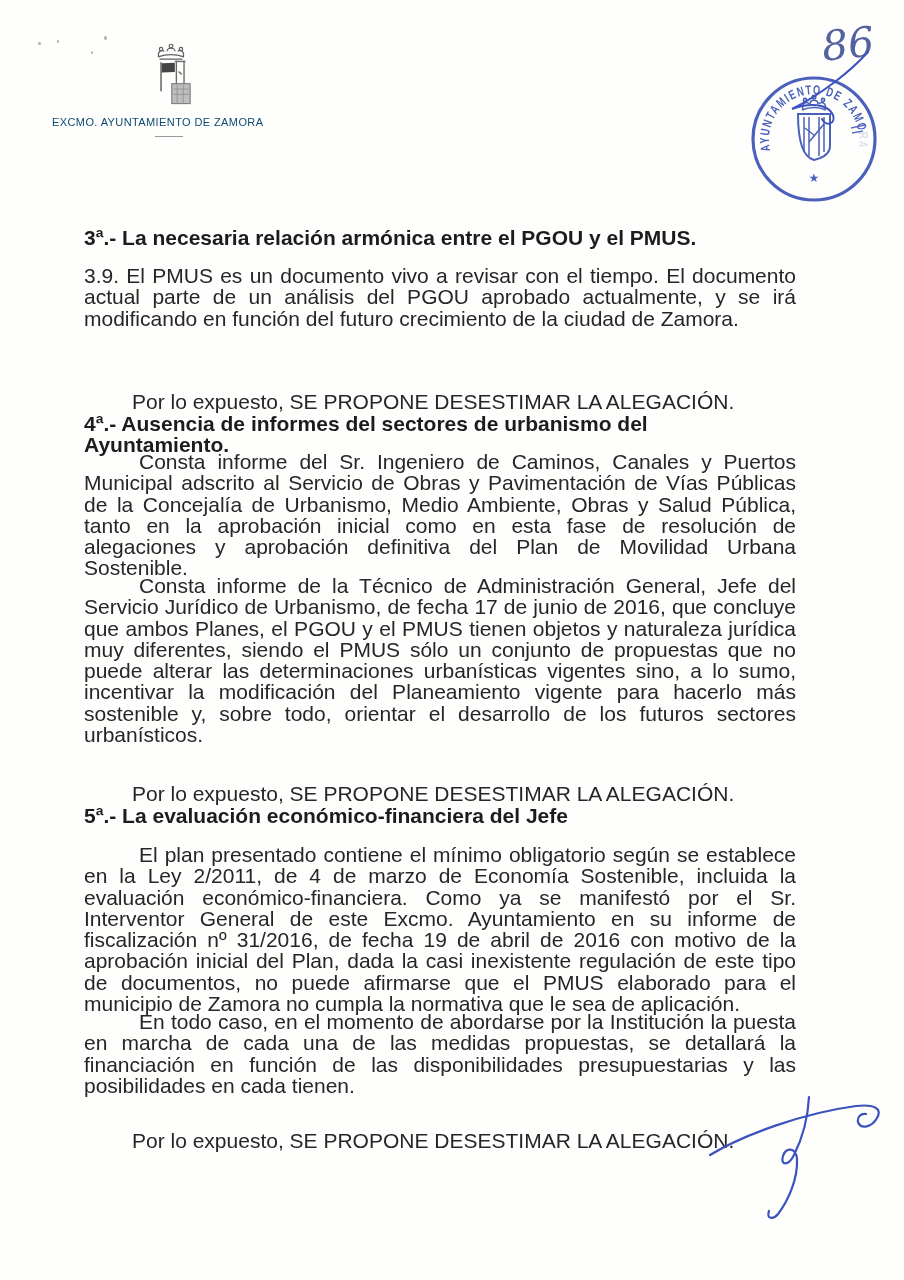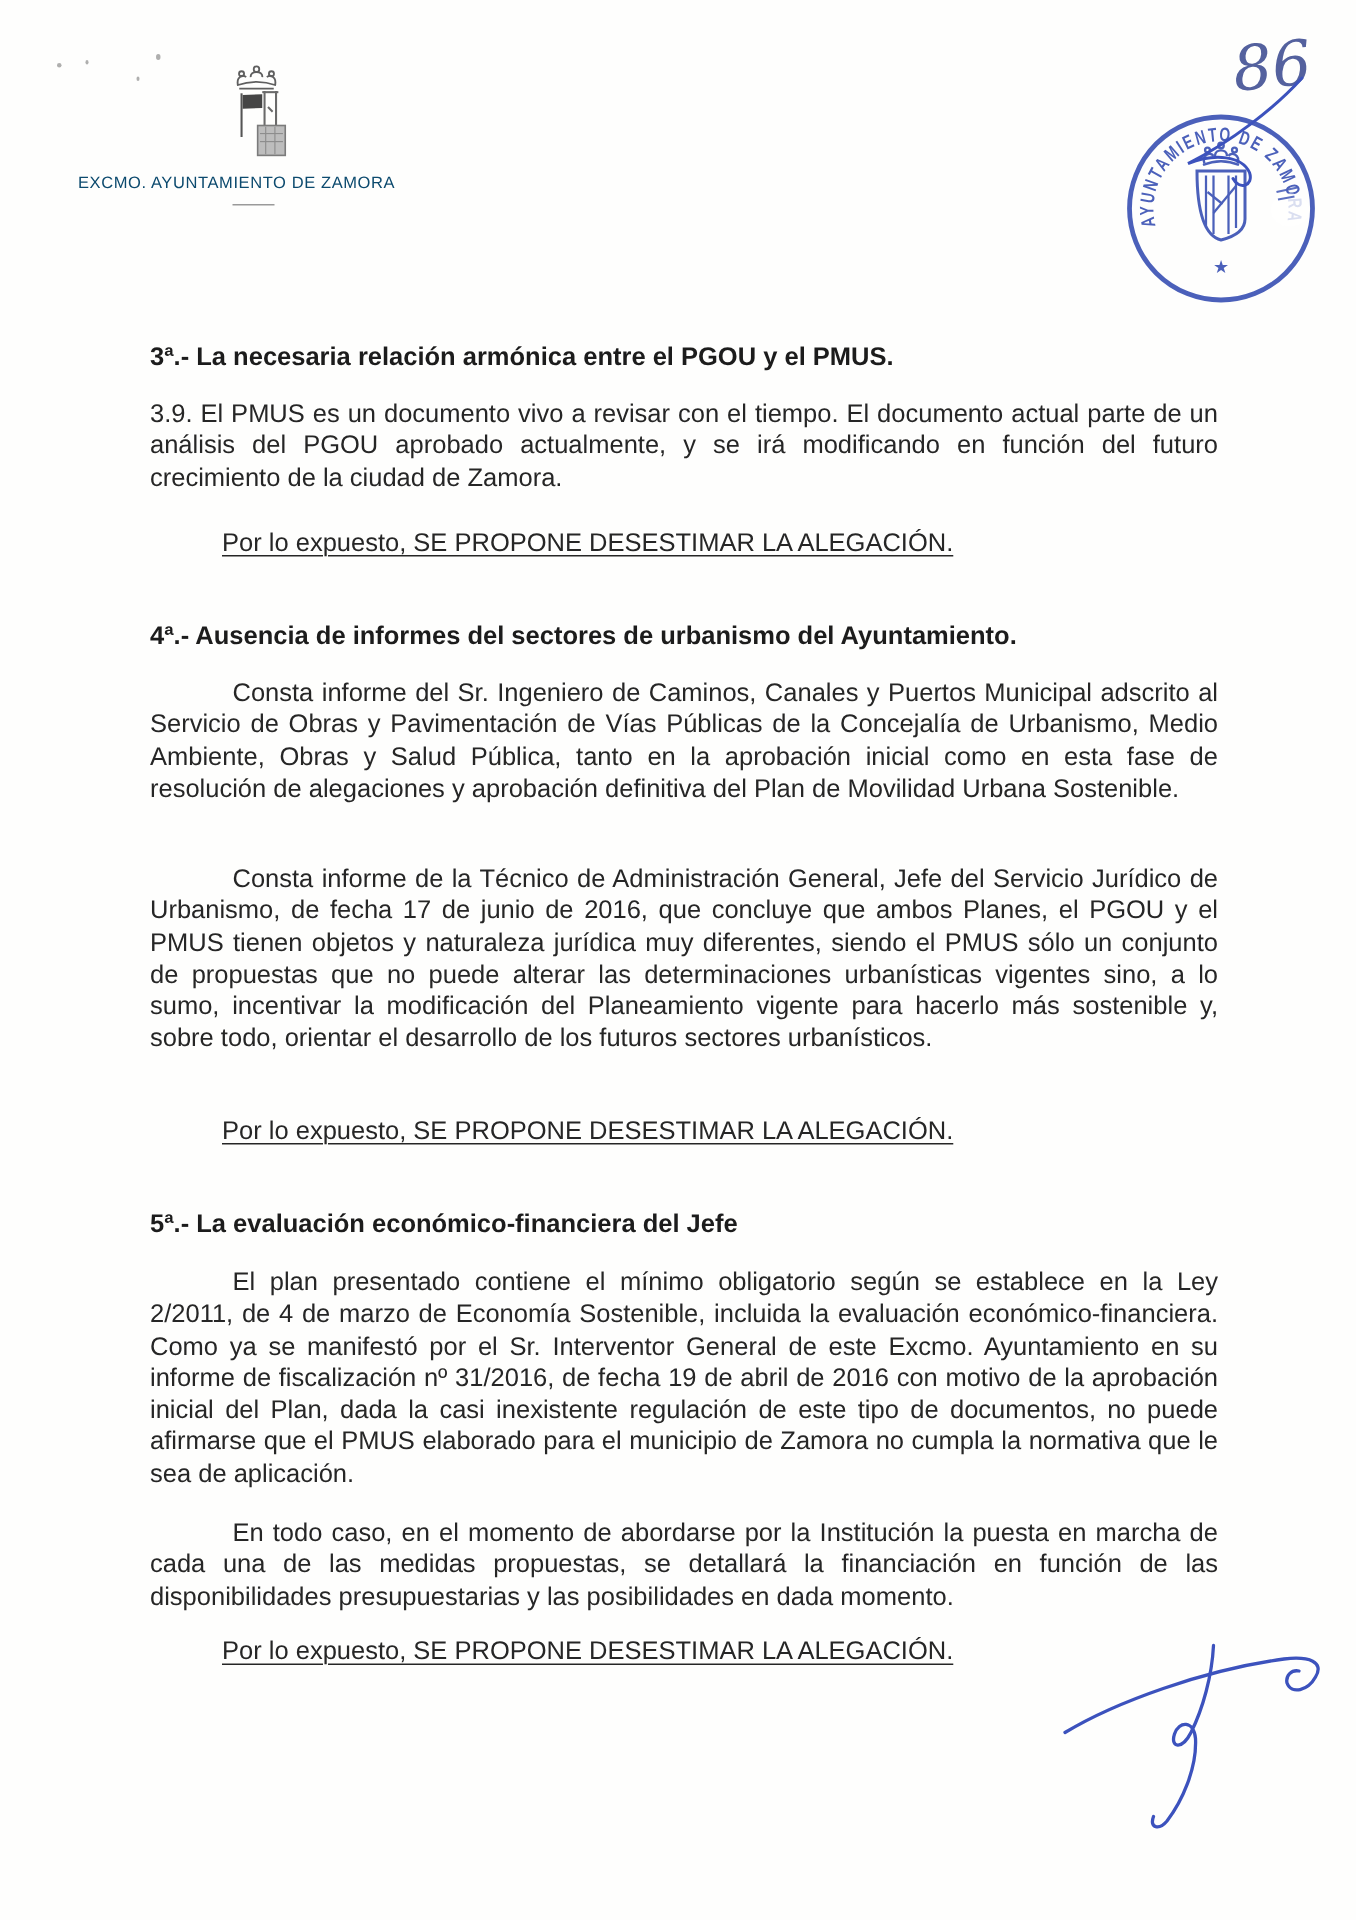--- a/index.html
+++ b/index.html
@@ -31,31 +31,31 @@
     position:absolute;left:822px;top:24px;
     font-family:"DejaVu Serif", serif;
     font-style:italic;font-size:41px;line-height:1;
     color:#54619e;transform:rotate(-6deg);
   }
   .pen-stroke{position:absolute;left:770px;top:42px;width:120px;height:100px;}
   .signature{position:absolute;left:688px;top:1083px;width:214px;height:170px;}
 
   
   .tblock{
-    position:absolute;left:100px;width:712px;
-    font-size:17px;line-height:21.3px;
+    position:absolute;left:84px;width:712px;
+    font-size:21px;line-height:21.3px;
     text-align:justify;
   }
   .heading{font-weight:bold;color:#1c1c1c;text-align:left;}
   .indent{text-indent:55px;}
   .resolution{
     padding-left:48px;text-align:left;
-    text-decoration:underline;
     text-underline-offset:3px;
     text-decoration-thickness:1.4px;
+    margin-top:40px;
   }
 </style>
 </head>
 <body>
 
 <div class="page">
 
   <div class="speck" style="left:38px;top:42px;width:3px;height:3px"></div>
   <div class="speck" style="left:57px;top:40px;width:2px;height:3px"></div>
   <div class="speck" style="left:104px;top:36px;width:3px;height:4px"></div>
@@ -143,21 +143,21 @@
   <div class="tblock" style="top:265px">3.9.  El PMUS es un documento vivo a revisar con el tiempo. El documento actual parte de un análisis del PGOU aprobado actualmente, y se irá modificando en función del futuro crecimiento de la ciudad de Zamora.</div>
   <div class="tblock resolution" style="top:351px">Por lo expuesto, SE PROPONE DESESTIMAR LA ALEGACIÓN.</div>
 
   <div class="tblock heading" style="top:413px">4ª.- Ausencia de informes del sectores de urbanismo del Ayuntamiento.</div>
   <div class="tblock indent" style="top:451px">Consta informe del Sr. Ingeniero de Caminos, Canales y Puertos Municipal adscrito al Servicio de Obras y Pavimentación de Vías Públicas de la Concejalía de Urbanismo, Medio Ambiente, Obras y Salud Pública, tanto en la aprobación inicial como en esta fase de resolución de alegaciones y aprobación definitiva del Plan de Movilidad Urbana Sostenible.</div>
   <div class="tblock indent" style="top:575px">Consta informe de la Técnico de Administración General, Jefe del Servicio Jurídico de Urbanismo, de fecha 17 de junio de 2016, que concluye que ambos Planes, el PGOU y el PMUS tienen objetos y naturaleza jurídica muy diferentes, siendo el PMUS sólo un conjunto de propuestas que no puede alterar las determinaciones urbanísticas vigentes sino, a lo sumo, incentivar la modificación del Planeamiento vigente para hacerlo más sostenible y, sobre todo, orientar el desarrollo de los futuros sectores urbanísticos.</div>
   <div class="tblock resolution" style="top:743px">Por lo expuesto, SE PROPONE DESESTIMAR LA ALEGACIÓN.</div>
 
   <div class="tblock heading" style="top:805px">5ª.- La evaluación económico-financiera del Jefe</div>
   <div class="tblock indent" style="top:844px">El plan presentado contiene el mínimo obligatorio según se establece en la Ley 2/2011, de 4 de marzo de Economía Sostenible, incluida la evaluación económico-financiera. Como ya se manifestó por el Sr. Interventor General de este Excmo. Ayuntamiento en su informe de fiscalización nº 31/2016, de fecha 19 de abril de 2016 con motivo de la aprobación inicial del Plan, dada la casi inexistente regulación de este tipo de documentos, no puede afirmarse que el PMUS elaborado para el municipio de Zamora no cumpla la normativa que le sea de aplicación.</div>
-  <div class="tblock indent" style="top:1011px">En todo caso, en el momento de abordarse por la Institución la puesta en marcha de cada una de las medidas propuestas, se detallará la financiación en función de las disponibilidades presupuestarias y las posibilidades en dada momento.</div>
+  <div class="tblock indent" style="top:1011px">En todo caso, en el momento de abordarse por la Institución la puesta en marcha de cada una de las medidas propuestas, se detallará la financiación en función de las disponibilidades presupuestarias y las posibilidades en cada tienen.</div>
   <div class="tblock resolution" style="top:1090px">Por lo expuesto, SE PROPONE DESESTIMAR LA ALEGACIÓN.</div>
 
   <svg class="signature" viewBox="0 0 214 170">
     <path d="M22 72 C55 52, 115 30, 168 23 C185 21, 195 25, 189 35 C184 44, 173 47, 170 39 C169 34, 173 30, 178 31" fill="none" stroke="#3c52bd" stroke-width="2.2" stroke-linecap="round"></path>
     <path d="M121 14 C120 34, 114 56, 106 72 C100 84, 92 82, 95 73 C98 64, 108 64, 109 76 C110 96, 100 118, 90 131 C85 137, 78 136, 81 128" fill="none" stroke="#3c52bd" stroke-width="2.2" stroke-linecap="round"></path>
   </svg>
 
 </div>
 
 </body></html>

